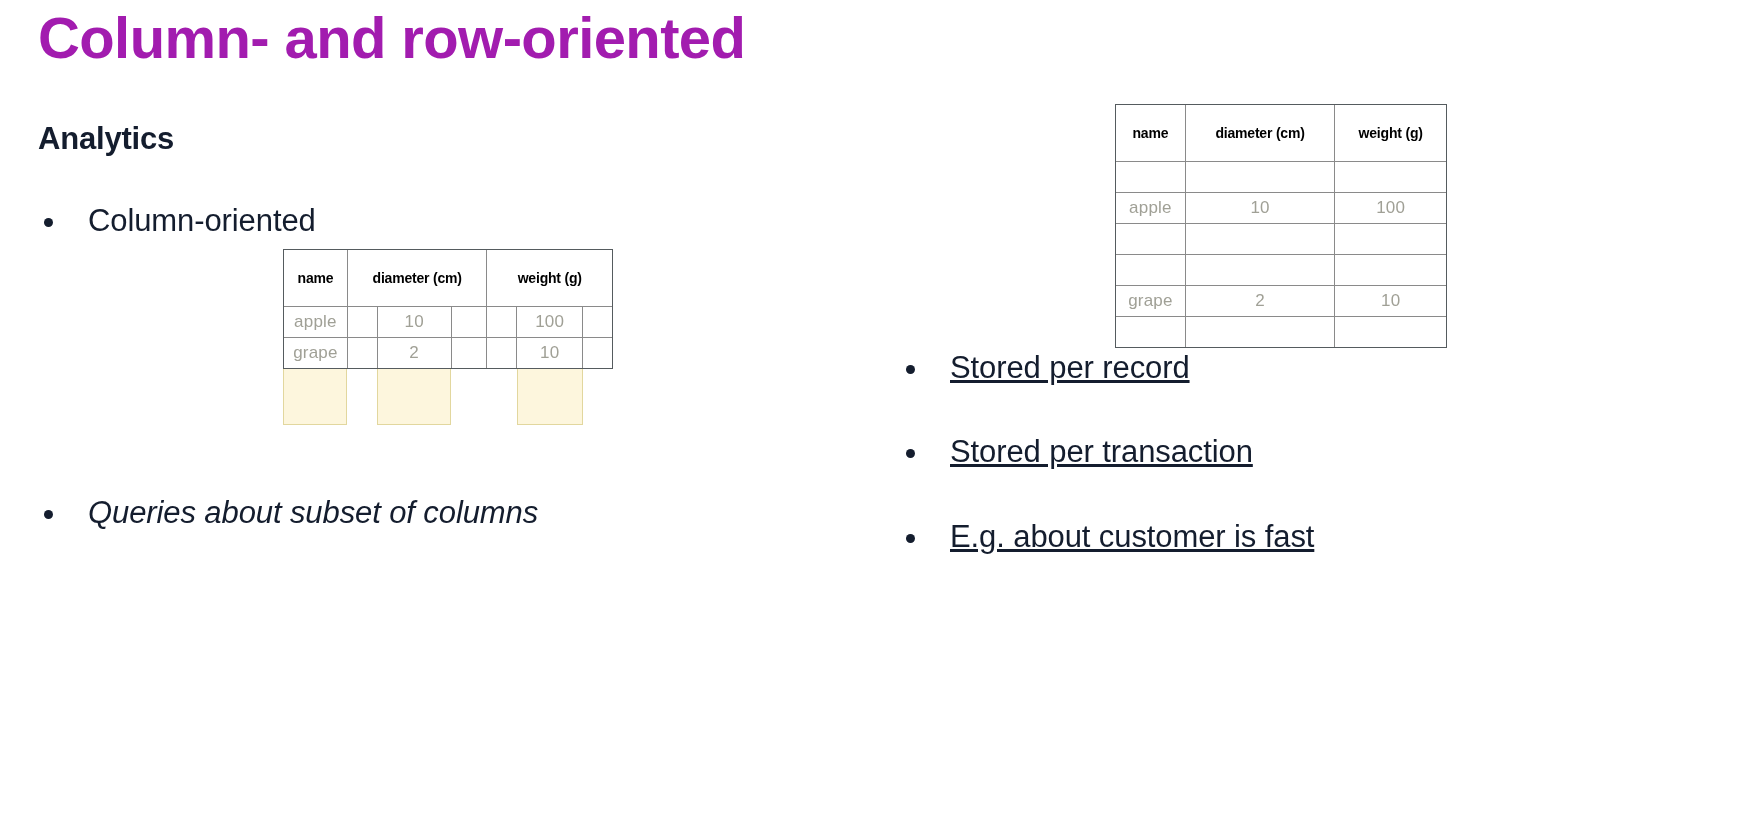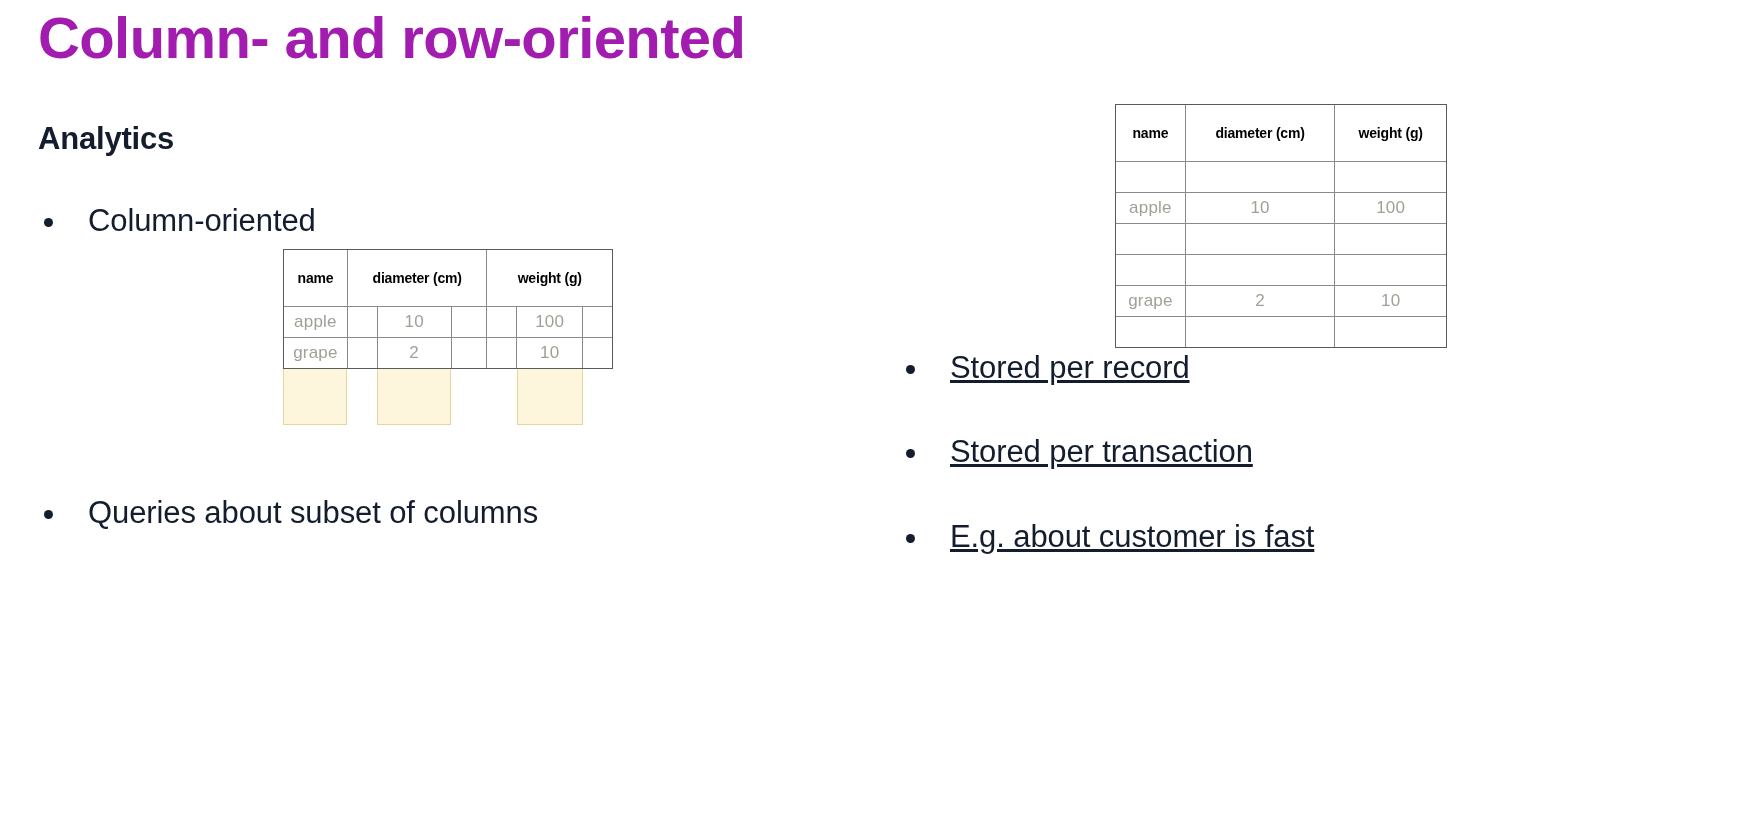--- a/index.html
+++ b/index.html
@@ -277,21 +277,21 @@
                   </td>
                   <td rowspan="2"></td>
                 </tr>
                 <tr></tr>
               </tbody>
             </table>
           </div>
         </div>
       </div>
 
-      <ul class="bullets" style="margin-top:52px;">
+      <ul class="bullets" style="margin-top:52px;font-style:italic;">
         <li class="bullet">Queries about subset of columns</li>
       </ul>
     </div>
 
     <div class="col col-right">
 
 
 
       <div class="figure-slot">
         <div class="figure-right">

